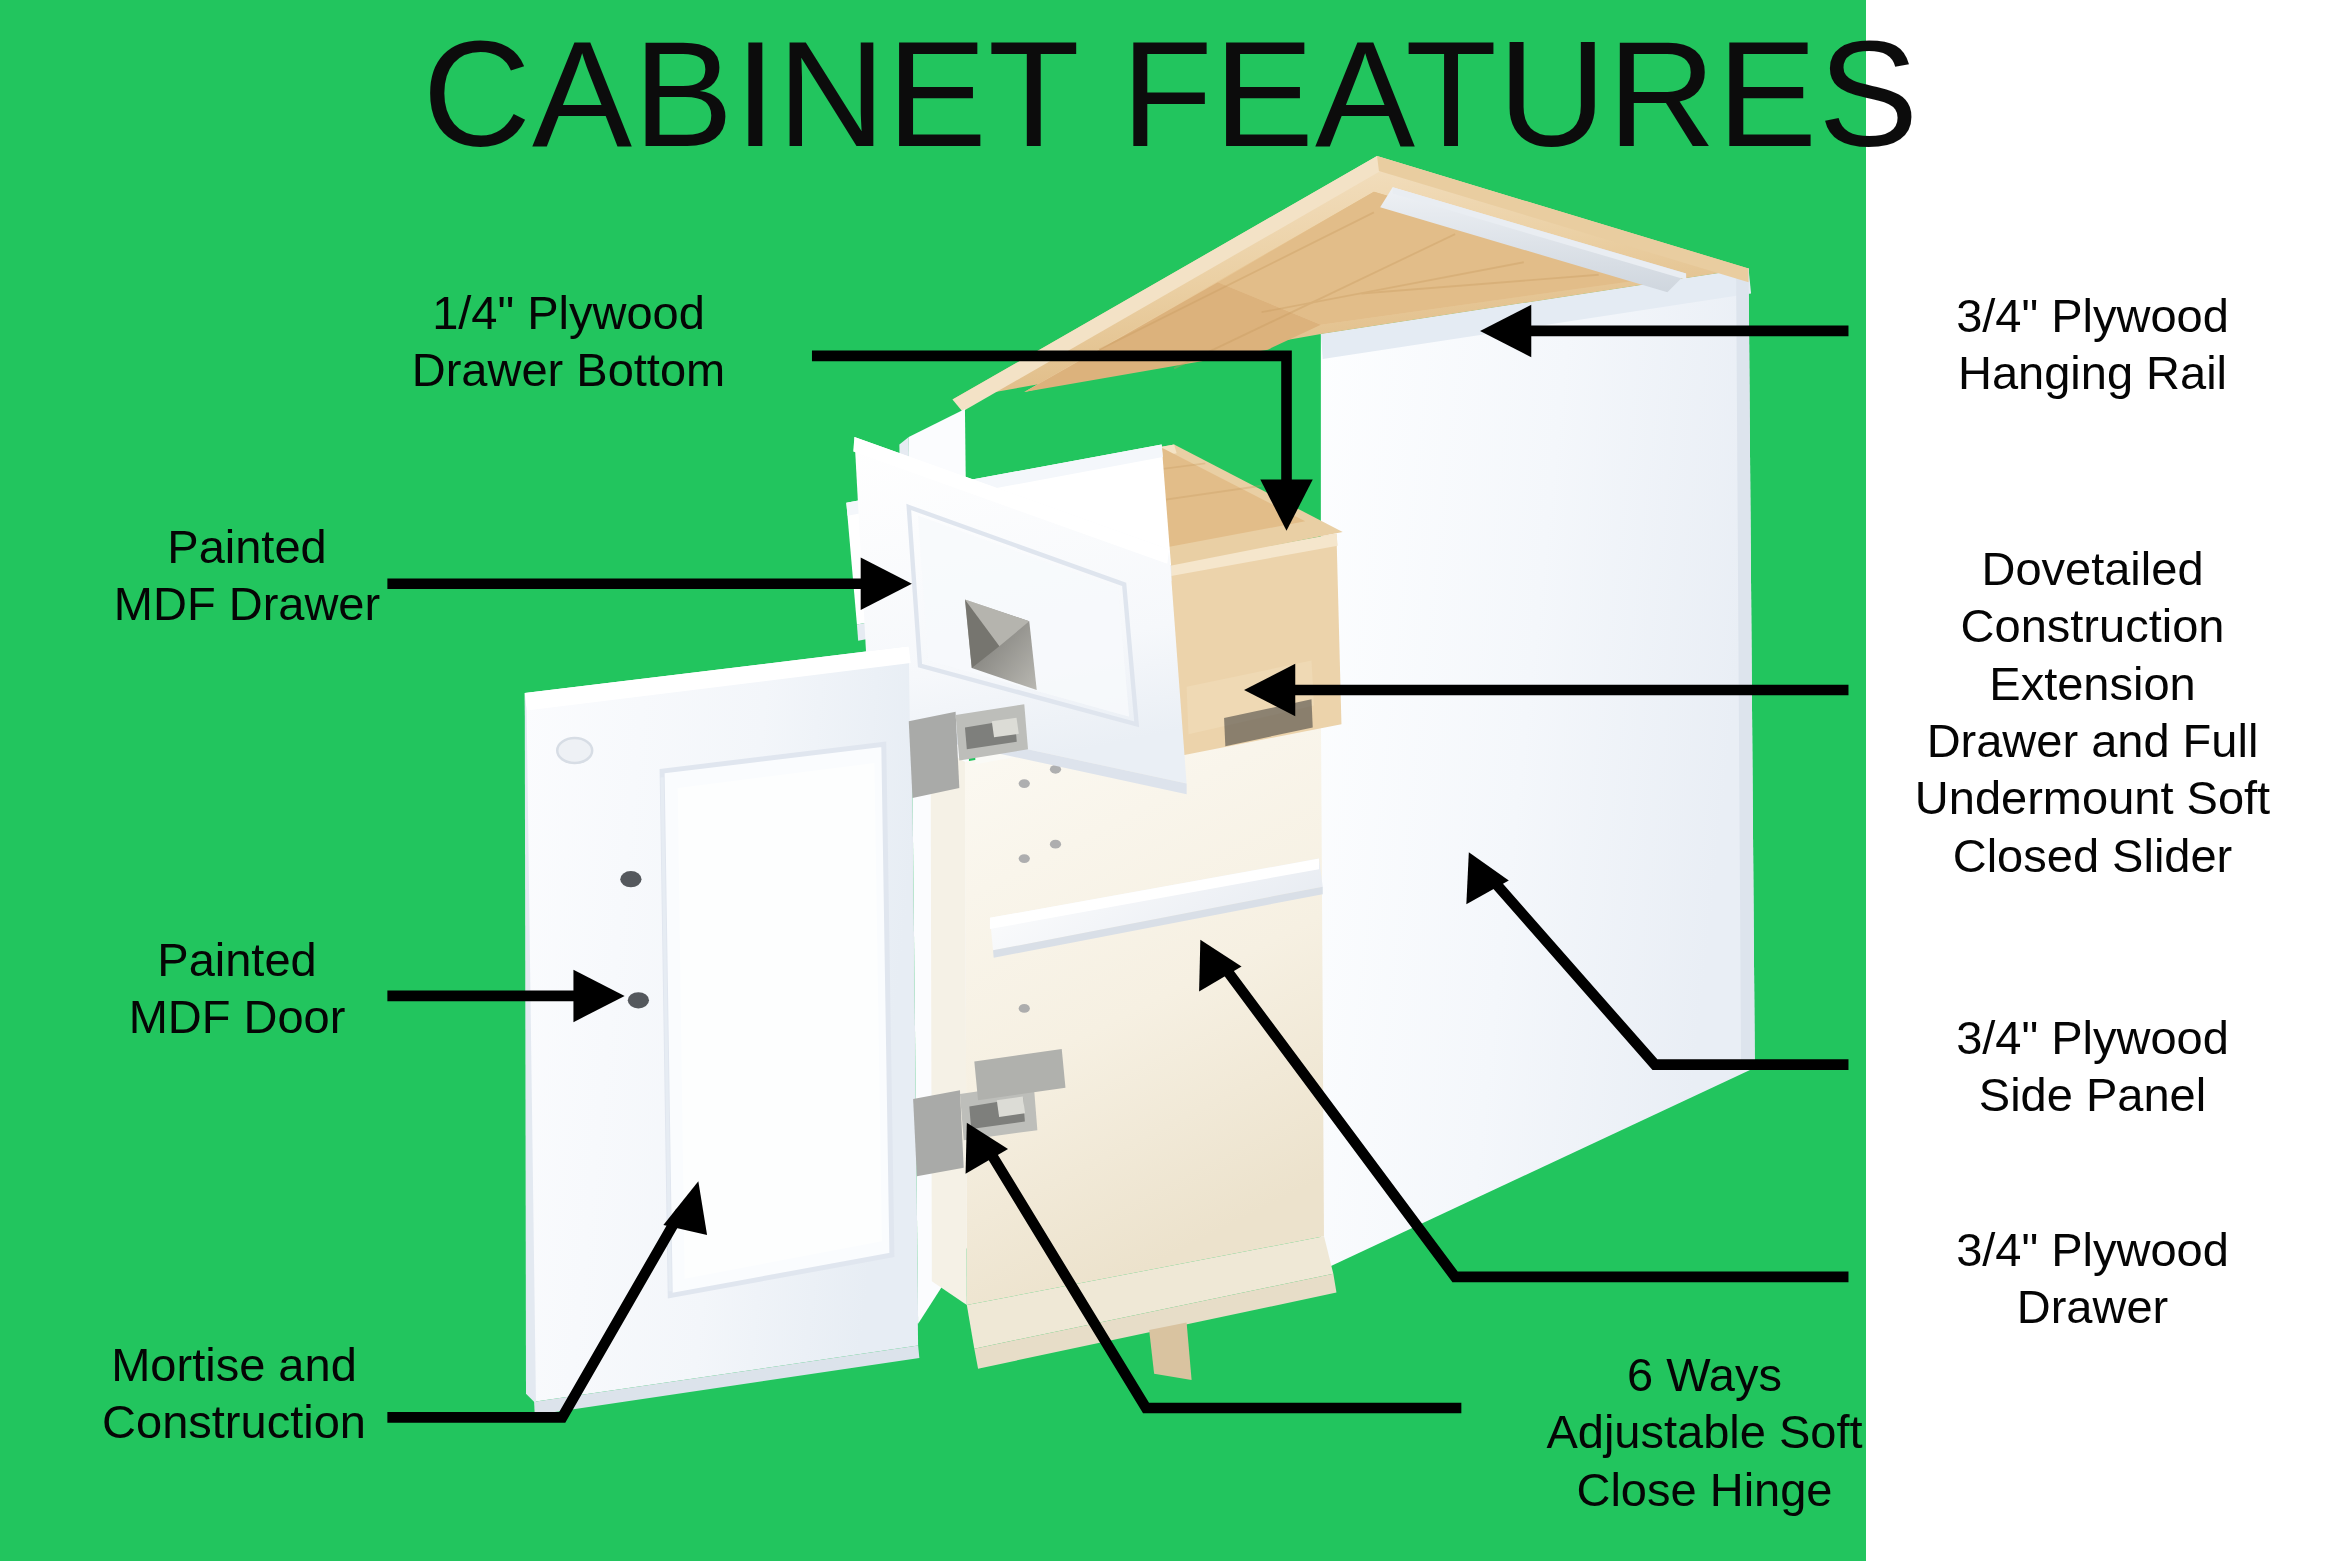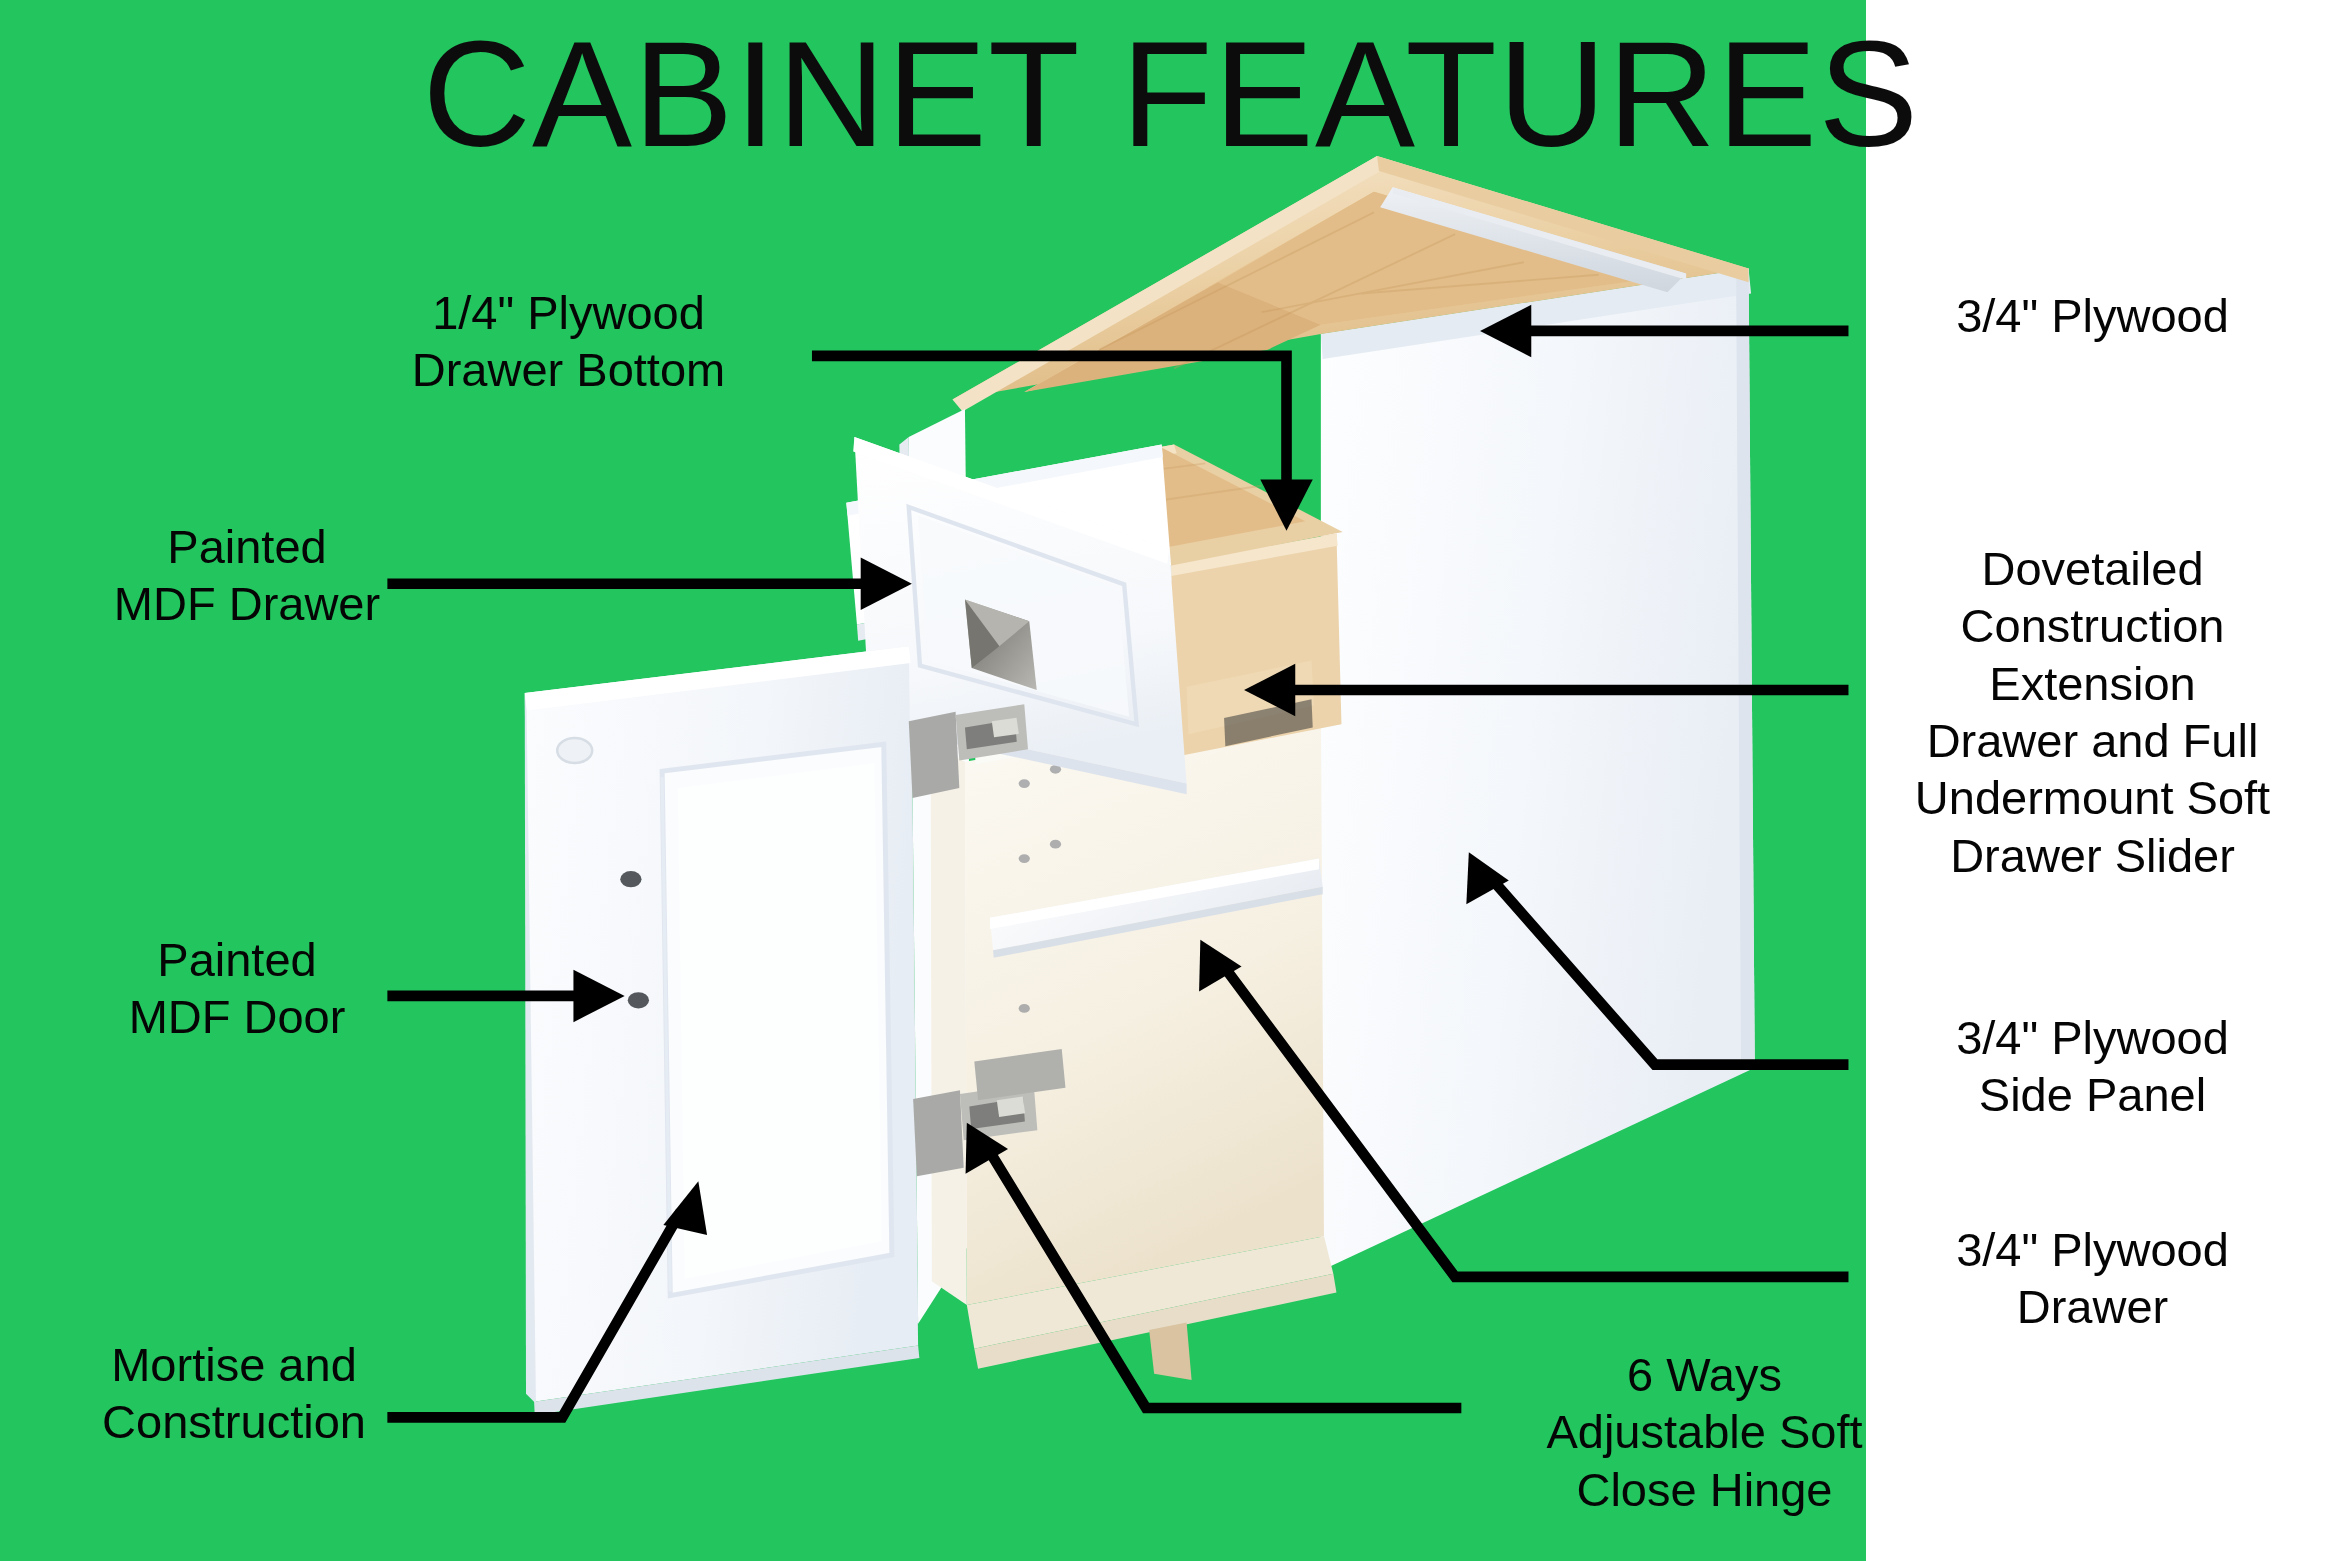--- a/index.html
+++ b/index.html
@@ -320,29 +320,30 @@
     <span class="ln">MDF Door</span>
   </div>
 
   <div class="callout" id="cal-mortise">
     <span class="ln">Mortise and</span>
     <span class="ln">Construction</span>
   </div>
 
   <div class="callout" id="cal-hanging-rail">
     <span class="ln">3/4" Plywood</span>
+    <span class="ln">Hanging Rail</span>
   </div>
 
   <div class="callout" id="cal-dovetail">
     <span class="ln">Dovetailed</span>
     <span class="ln">Construction</span>
     <span class="ln">Extension</span>
     <span class="ln">Drawer and Full</span>
     <span class="ln">Undermount Soft</span>
-    <span class="ln">Drawer Slider</span>
+    <span class="ln">Closed Slider</span>
   </div>
 
   <div class="callout" id="cal-side-panel">
     <span class="ln">3/4" Plywood</span>
     <span class="ln">Side Panel</span>
   </div>
 
   <div class="callout" id="cal-shelves">
     <span class="ln">3/4" Plywood</span>
     <span class="ln">Drawer</span>

